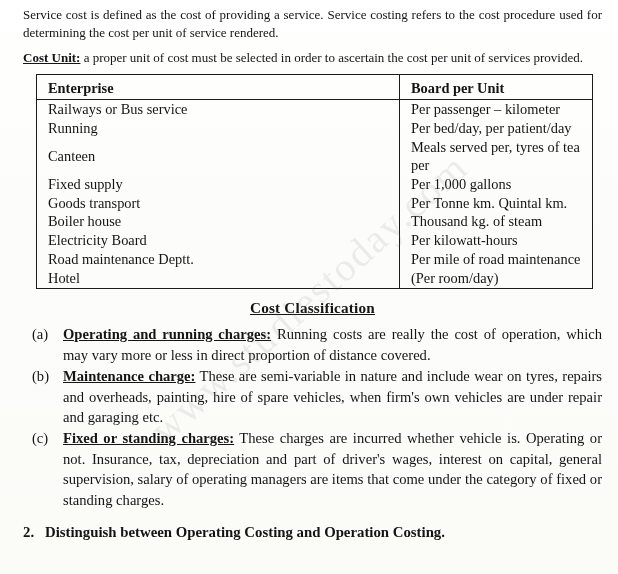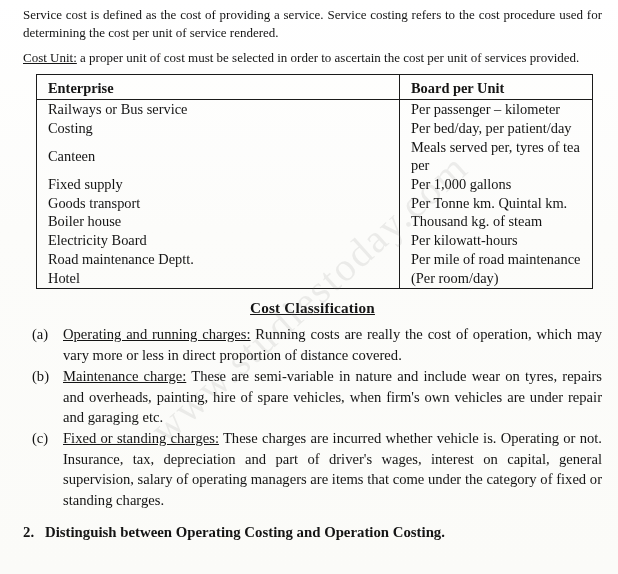--- a/index.html
+++ b/index.html
@@ -48,21 +48,21 @@
 
   p.para {
     margin: 0 0 6px 0;
     font-size: 13px;
     line-height: 1.42;
     text-align: justify;
     text-justify: inter-word;
   }
 
   .u { text-decoration: underline; }
-  .b { font-weight: normal; }
+  .b { font-weight: bold; }
 
   
   .cost-table-wrap {
     margin: 7px 0 4px 13px;
     width: 557px;
   }
   table.cost-table {
     border-collapse: collapse;
     width: 100%;
     font-size: 14.4px;
@@ -162,21 +162,21 @@
             <th class="c1">Enterprise</th>
             <th class="c2">Board per Unit</th>
           </tr>
         </thead>
         <tbody>
           <tr>
             <td class="c1">Railways or Bus service</td>
             <td class="c2">Per passenger – kilometer</td>
           </tr>
           <tr>
-            <td class="c1">Costing</td>
+            <td class="c1">Running</td>
             <td class="c2">Per bed/day, per patient/day</td>
           </tr>
           <tr>
             <td class="c1">Canteen</td>
             <td class="c2">Meals served per, tyres of tea per</td>
           </tr>
           <tr>
             <td class="c1">Fixed supply</td>
             <td class="c2">Per 1,000 gallons</td>
           </tr>

